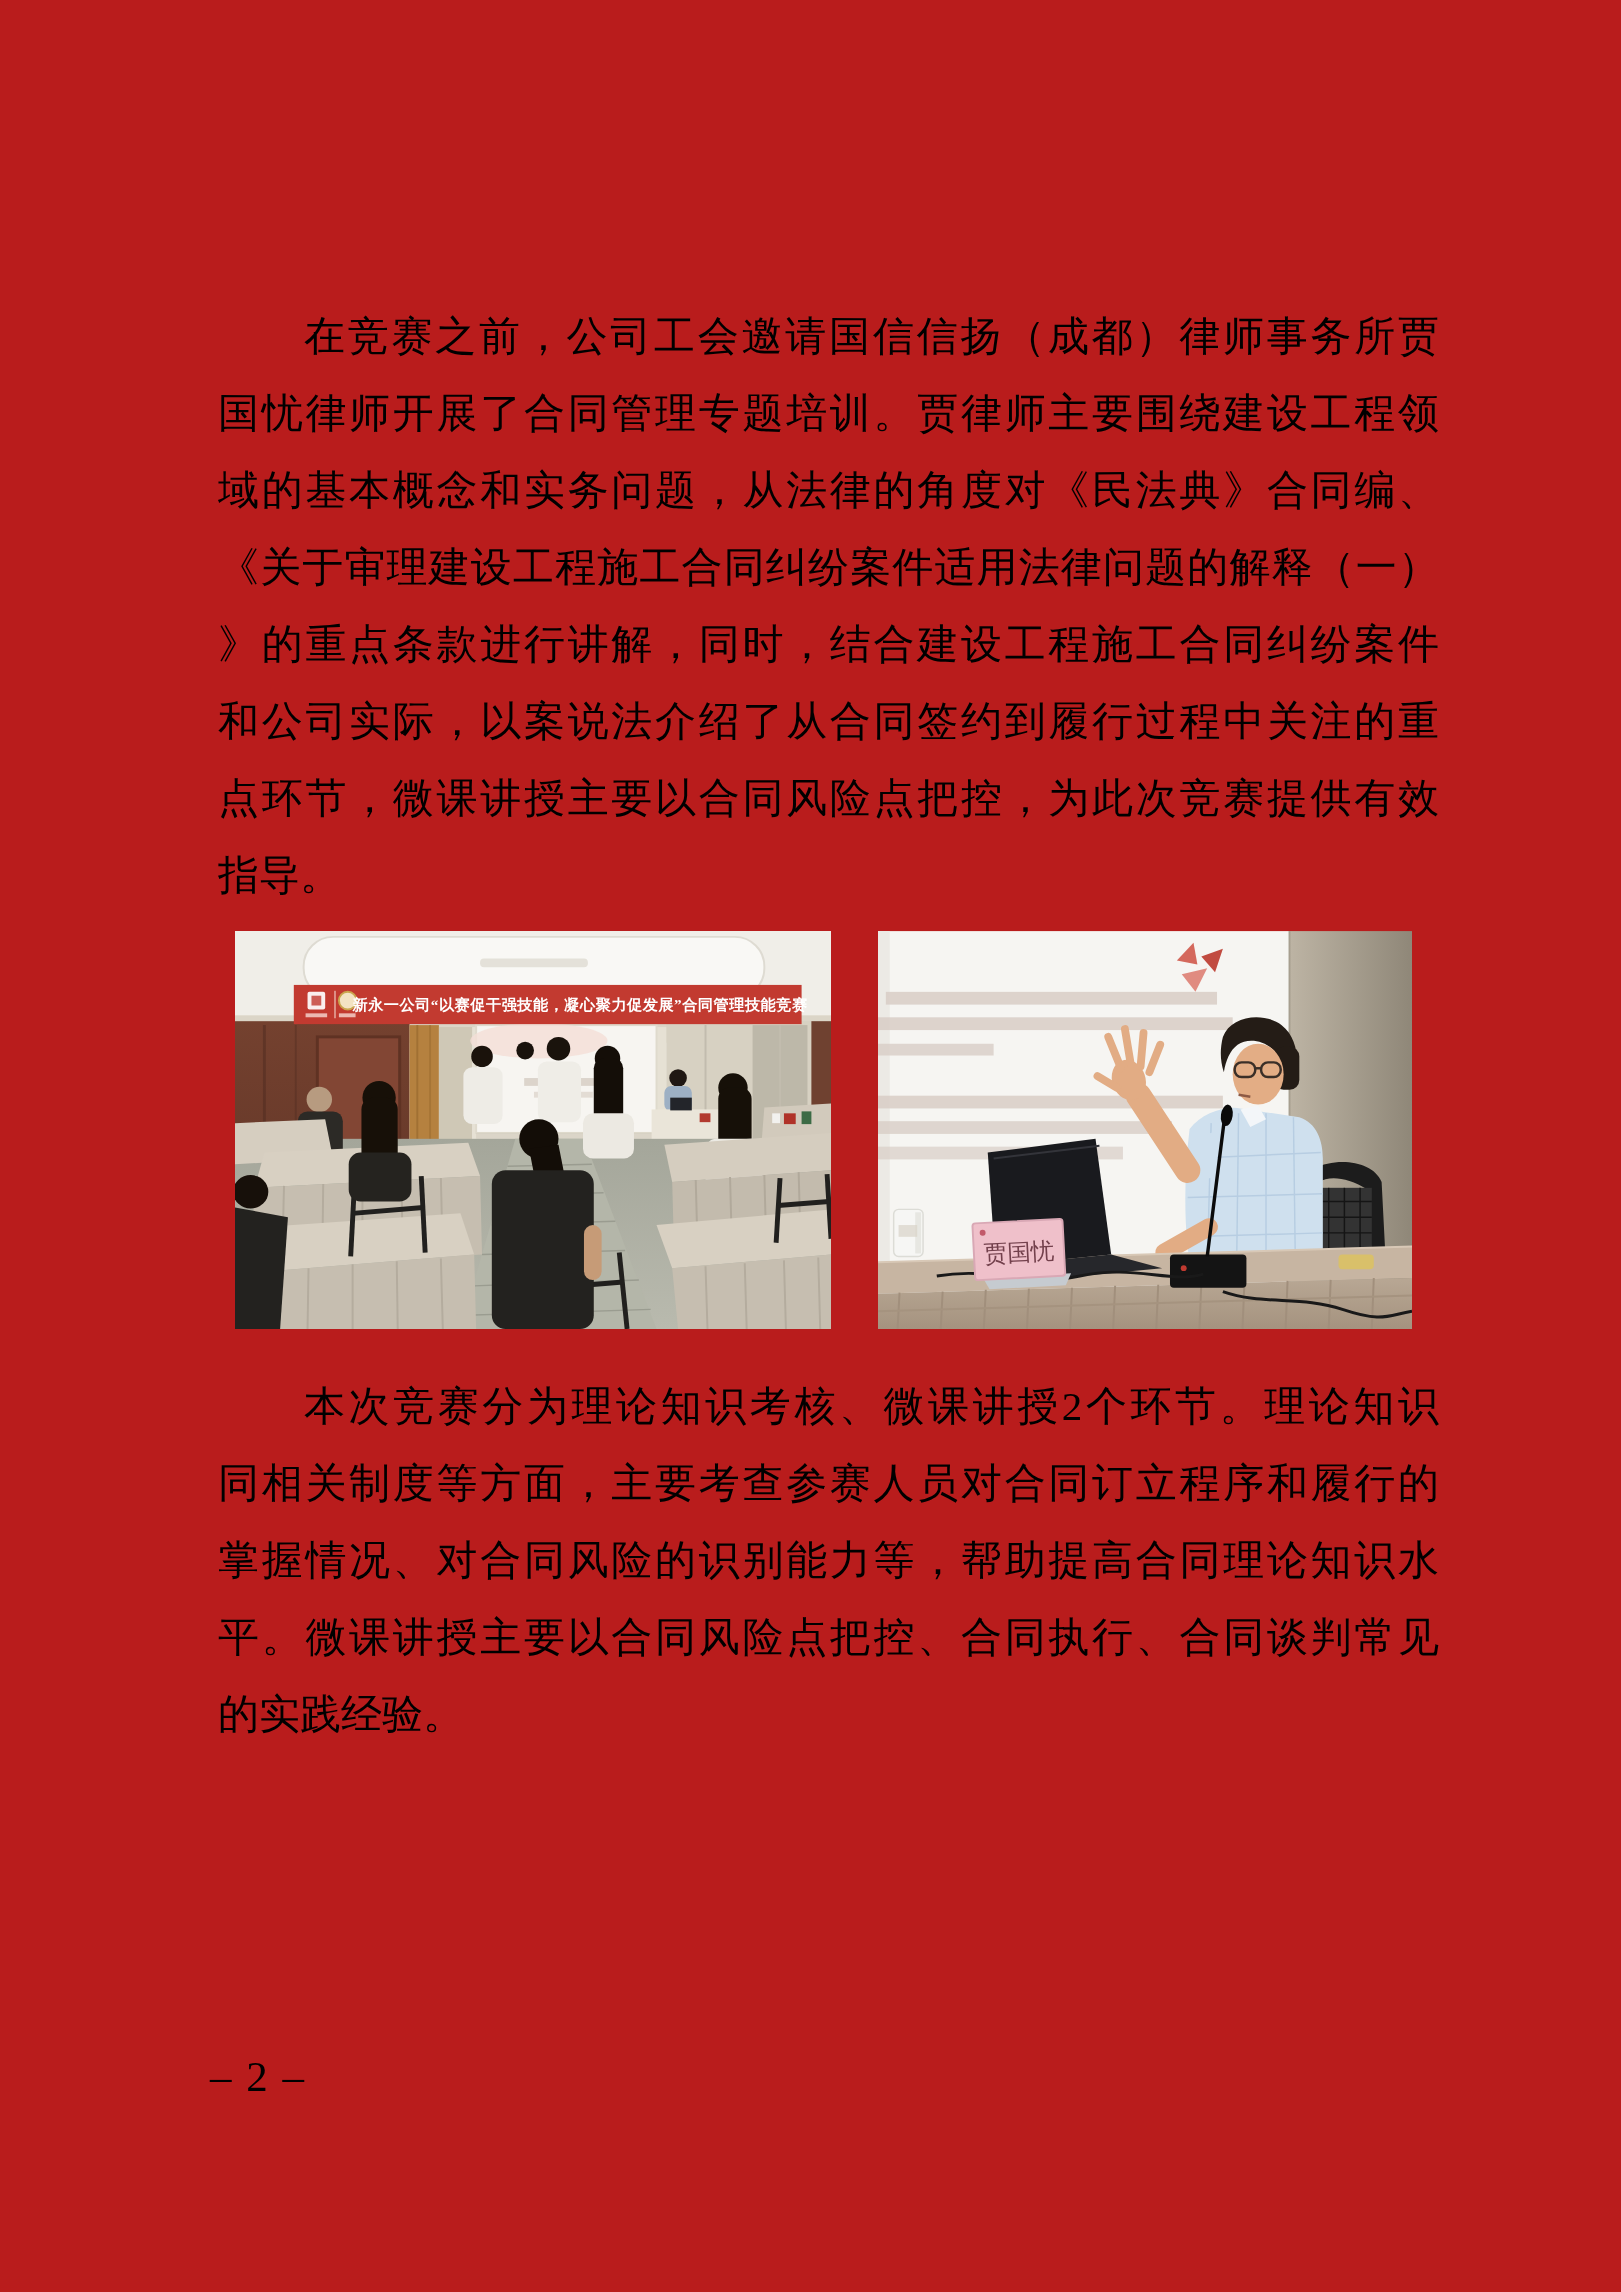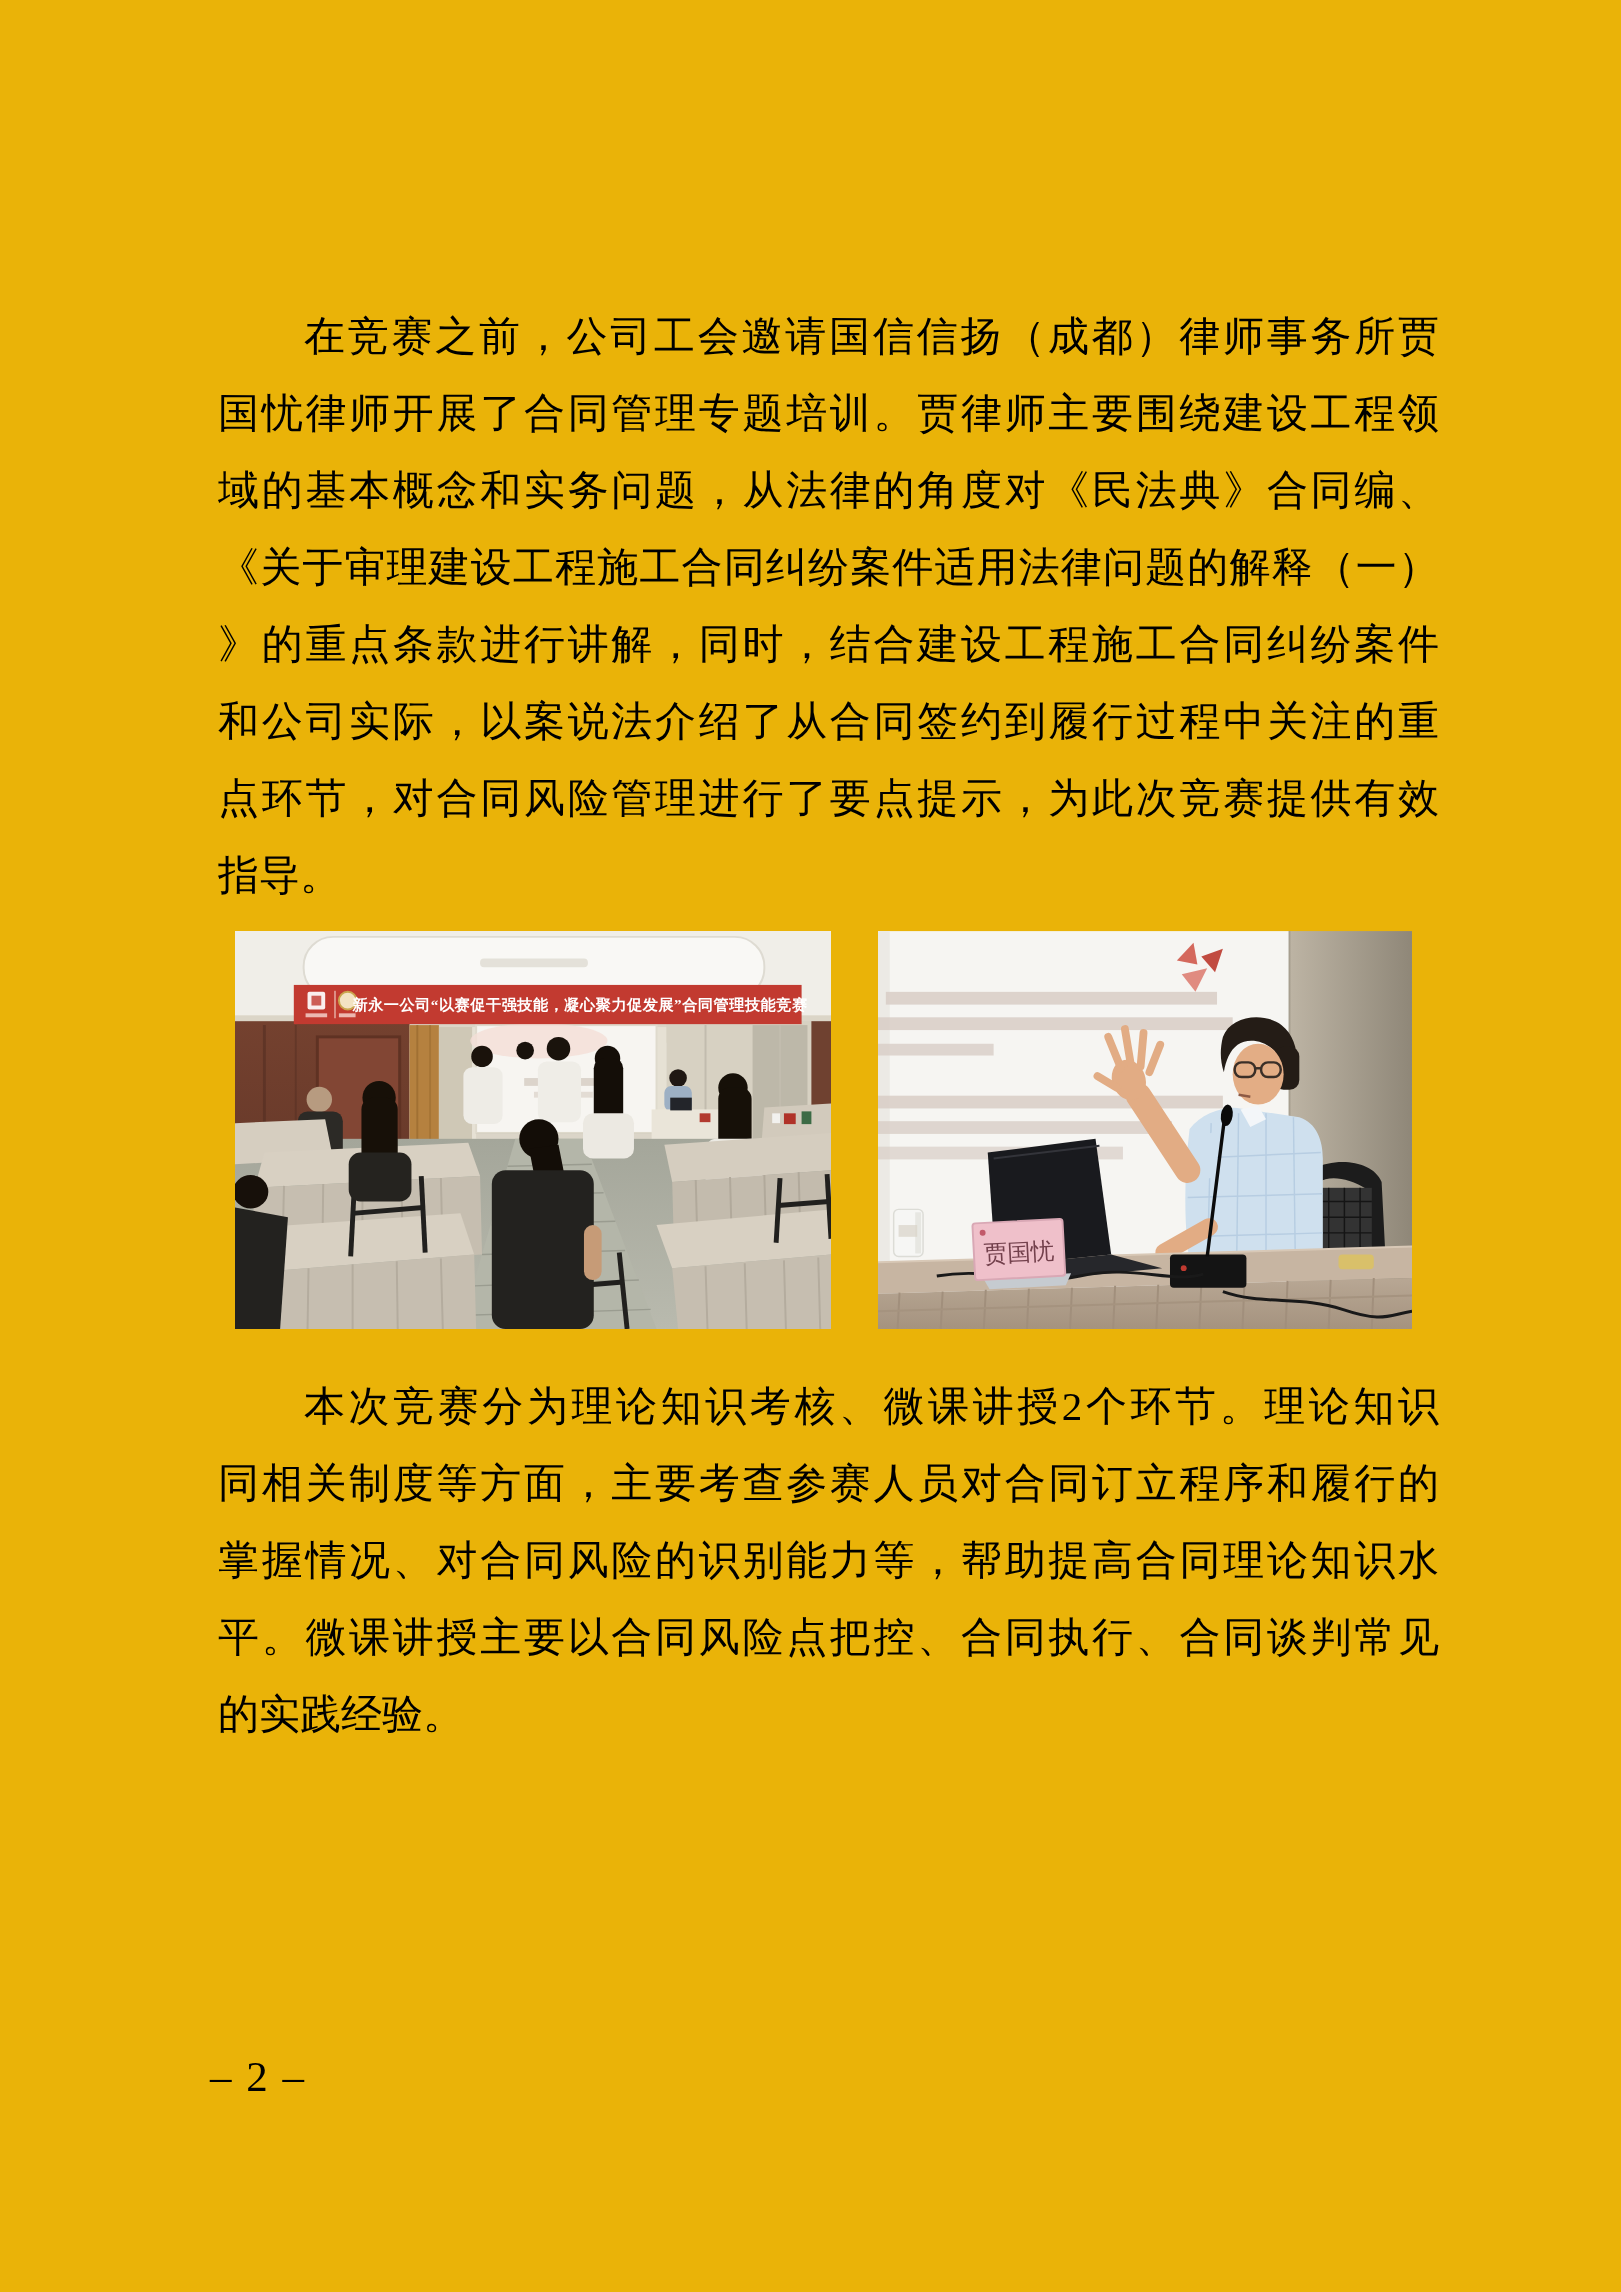--- a/index.html
+++ b/index.html
@@ -1,17 +1,17 @@
 <!DOCTYPE html>
 <html><head>
 <meta charset="utf-8">
 <style>
   html,body { margin:0; padding:0; background:#ffffff; }
   .page {
-    position:relative; width:1621px; height:2293px; background:#eab308;
+    position:relative; width:1621px; height:2293px; background:#b91c1c;
     overflow:hidden; color:#000;
     font-family:"Liberation Serif","DejaVu Serif",serif;
   }
   .para { position:absolute; left:218px; width:1221px; font-size:41px; line-height:77px; }
   #para1 { top:298px; }
   #para2 { top:1368px; }
   .line { text-align:justify; text-align-last:justify; height:77px; overflow:hidden; }
   .line:first-child { text-indent:86px; }
   .line:last-child { text-align-last:left; }
   .photo { position:absolute; top:931px; display:block; }
@@ -24,21 +24,21 @@
 
 <div class="page">
 
   <div class="para" id="para1">
       <div class="line">在竞赛之前，公司工会邀请国信信扬（成都）律师事务所贾</div>
       <div class="line">国忧律师开展了合同管理专题培训。贾律师主要围绕建设工程领</div>
       <div class="line">域的基本概念和实务问题，从法律的角度对《民法典》合同编、</div>
       <div class="line">《关于审理建设工程施工合同纠纷案件适用法律问题的解释（一）</div>
       <div class="line">》的重点条款进行讲解，同时，结合建设工程施工合同纠纷案件</div>
       <div class="line">和公司实际，以案说法介绍了从合同签约到履行过程中关注的重</div>
-      <div class="line">点环节，对合同风险管理进行了要点提示，为此次竞赛提供有效</div>
+      <div class="line">点环节，微课讲授主要以合同风险点把控，为此次竞赛提供有效</div>
       <div class="line">指导。</div>
     </div>
 
   <svg class="photo" id="photo-left" width="596" height="398" viewBox="0 0 608 406">
     <title>培训会场：员工坐在会议室听合同管理专题培训，前方为投影幕布和主讲席</title>
     <defs>
       <linearGradient id="woodL" x1="0" y1="0" x2="0" y2="1">
         <stop offset="0" stop-color="#74412f"></stop>
           <stop offset="1" stop-color="#5a3124"></stop>
       </linearGradient>

